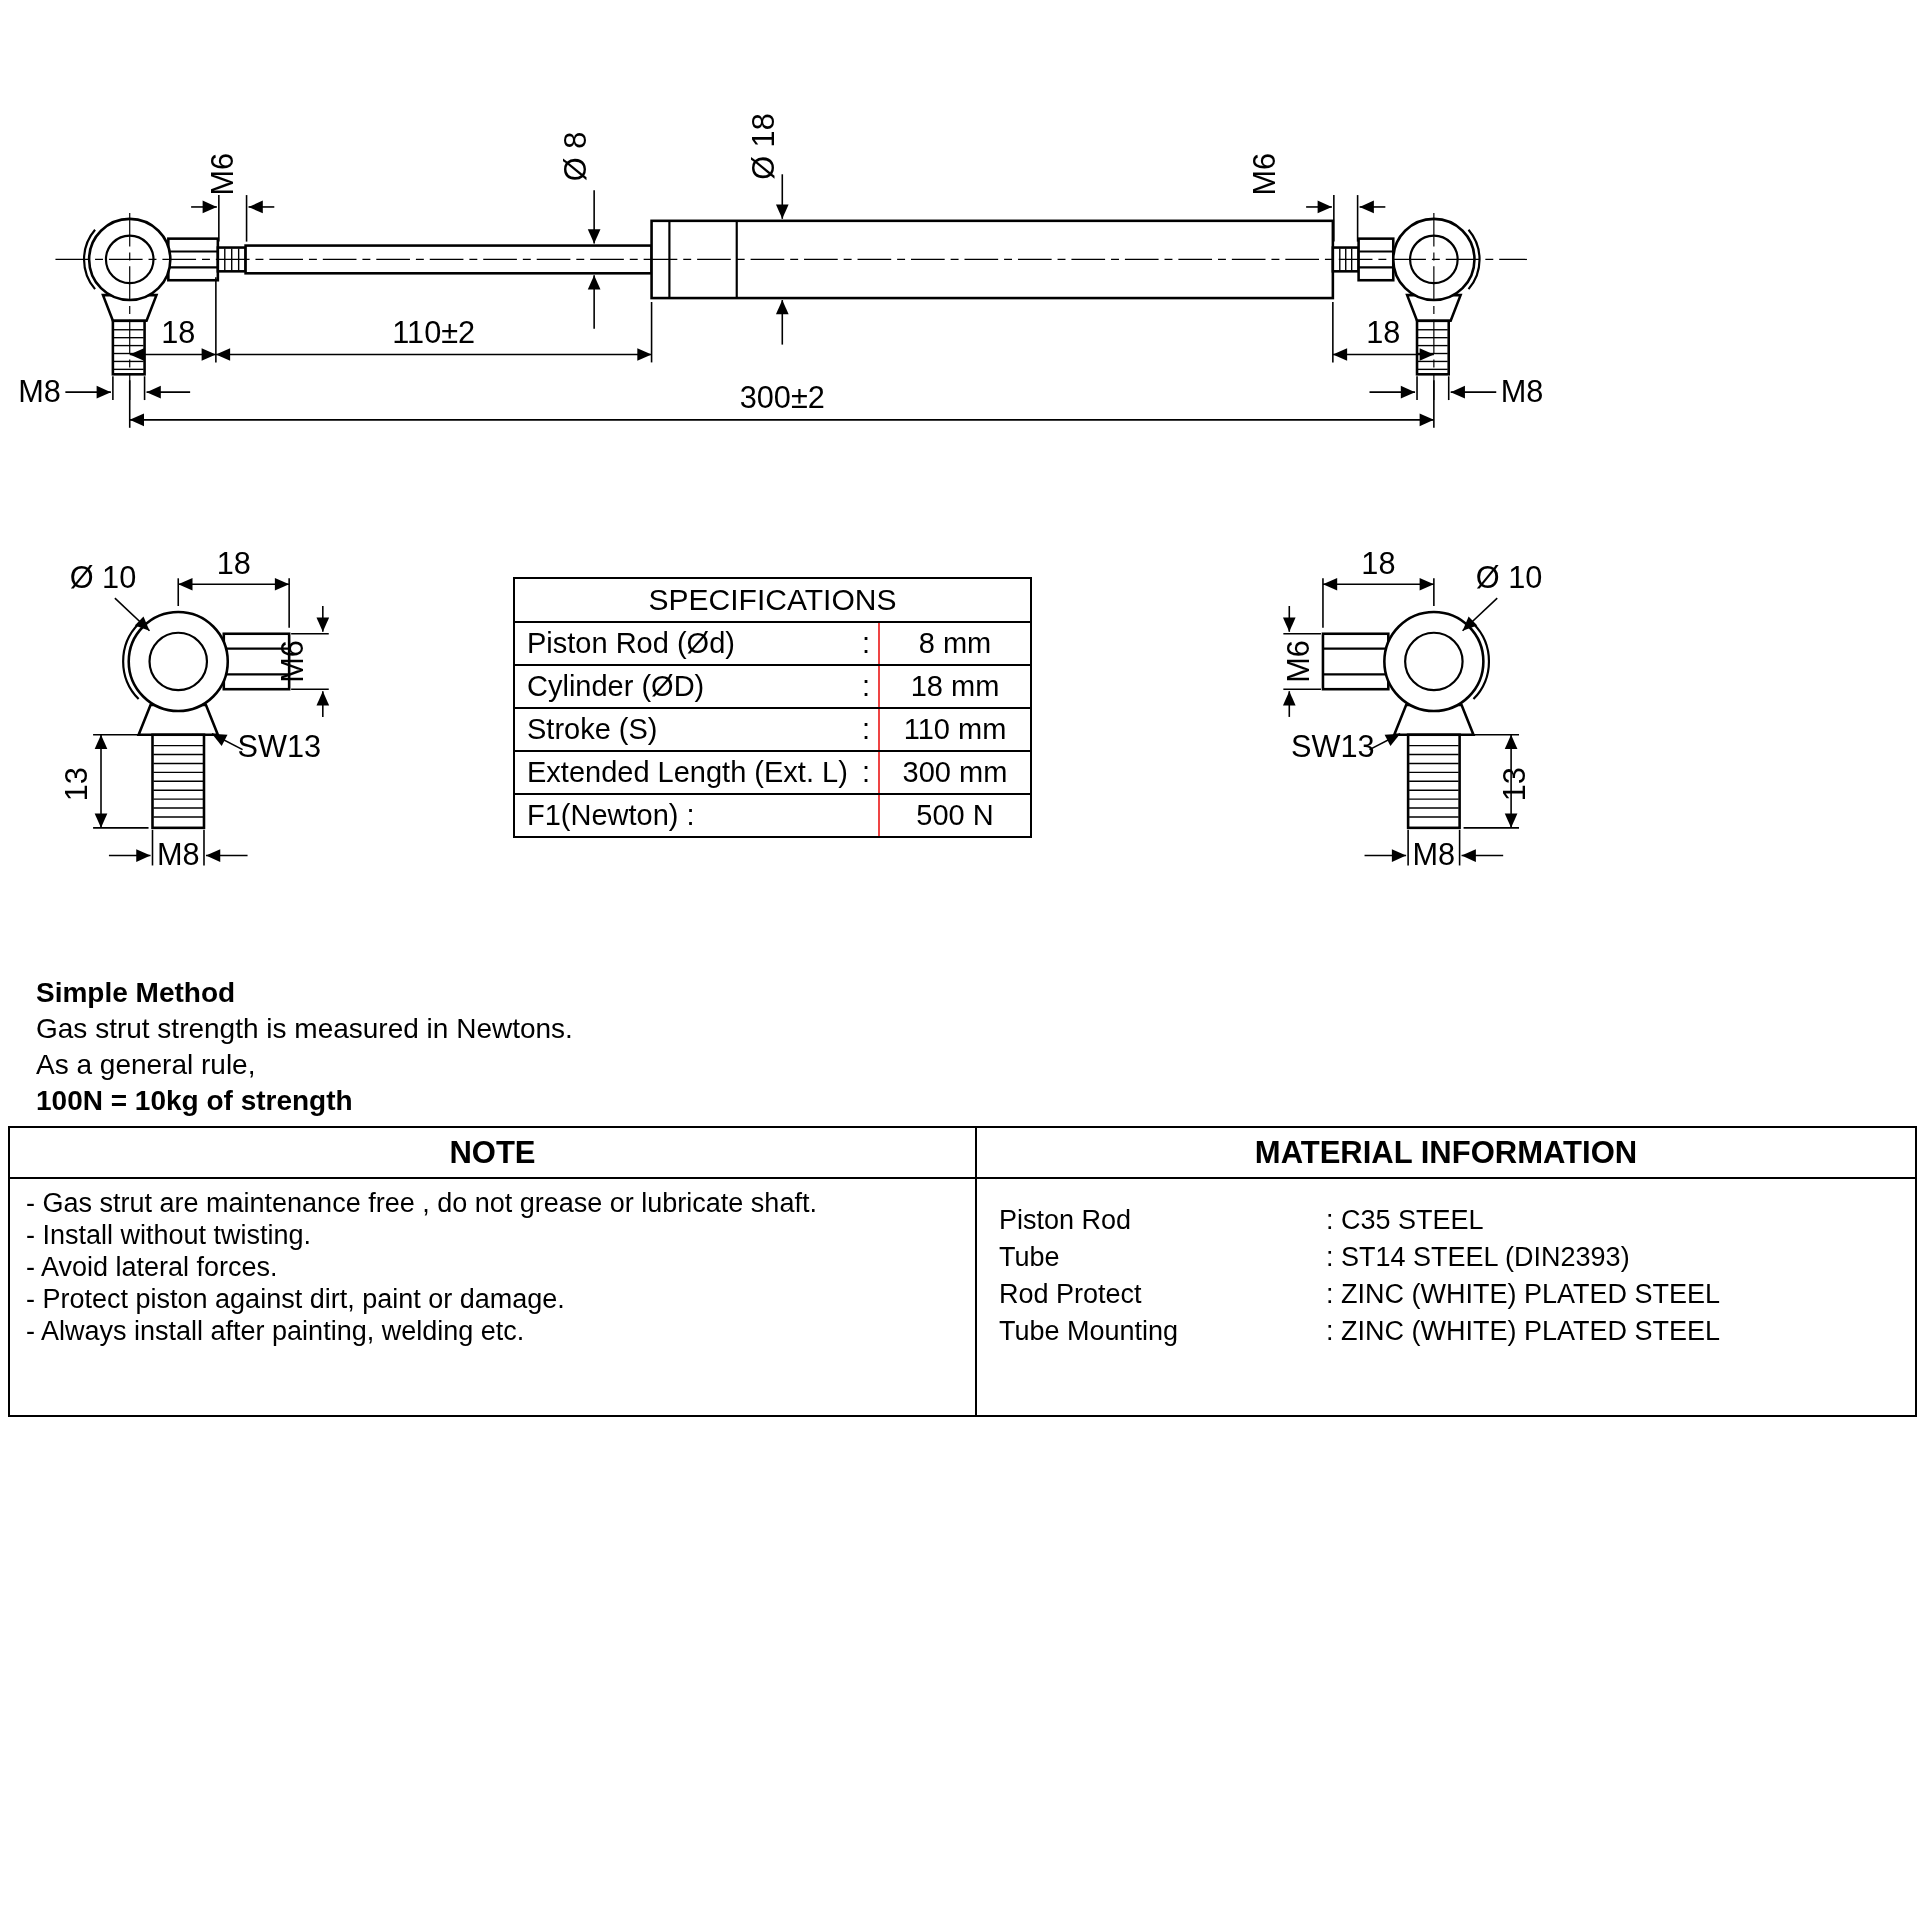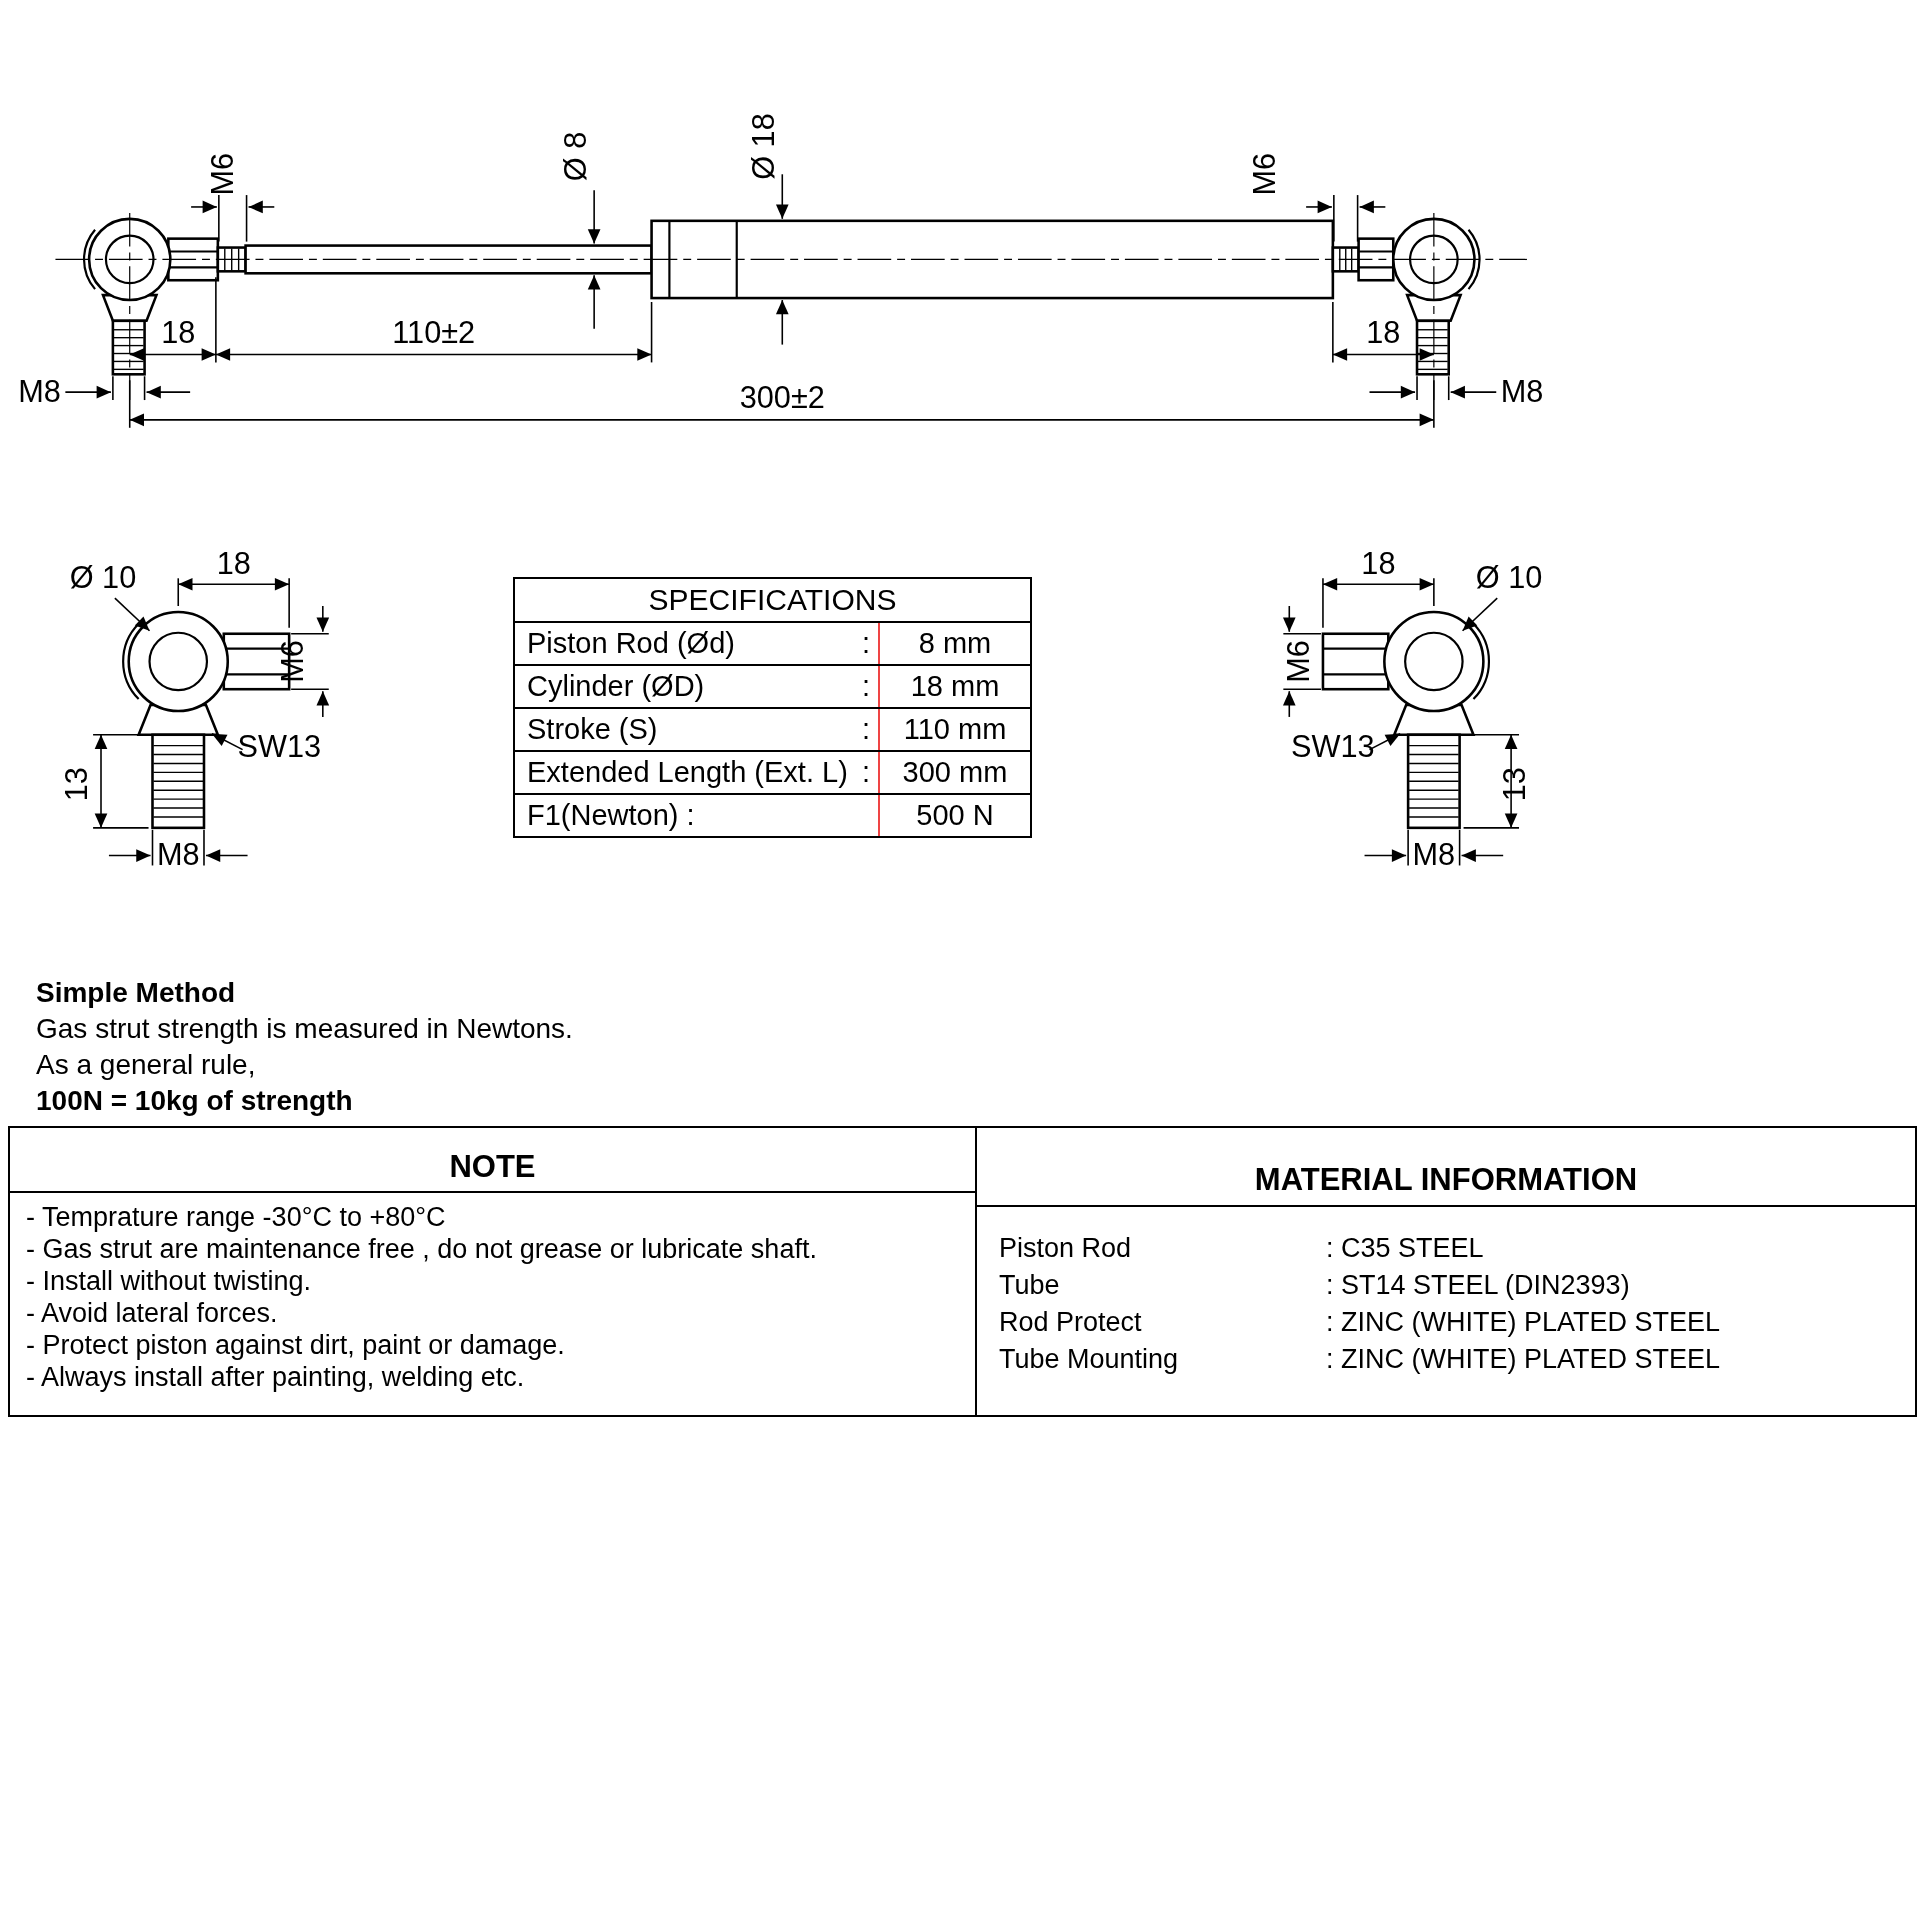--- a/index.html
+++ b/index.html
@@ -26,21 +26,21 @@
   .specs-label-cell .lbl{flex:1;}
   .specs-value{width:150px;display:flex;align-items:center;justify-content:center;}
 
   
   .sm{position:absolute;left:36px;top:975px;font-size:28px;line-height:36px;}
   .sm .bold{font-weight:bold;}
 
   
   .bt{position:absolute;left:8px;top:1126px;width:1909px;height:291px;
       border:2.5px solid #000;display:flex;box-sizing:border-box;background:#fff;}
-  .bt-col{display:flex;flex-direction:column;box-sizing:border-box;justify-content:center;}
+  .bt-col{display:flex;flex-direction:column;box-sizing:border-box;}
   .bt-left{width:967px;border-right:2.5px solid #000;}
   .bt-right{flex:1;}
   .bt-header{height:49px;border-bottom:2.5px solid #000;display:flex;align-items:center;
       justify-content:center;font-weight:bold;font-size:31px;flex:0 0 auto;}
   .note-body{padding:8px 16px;font-size:27px;line-height:32px;white-space:nowrap;}
   .mat-body{padding:10px 22px;font-size:27px;line-height:37px;margin-top:13px;}
   .mat-row{display:flex;white-space:nowrap;}
   .mat-label{width:327px;flex:0 0 auto;}
   .mat-value{flex:1;}
 </style>
@@ -324,21 +324,20 @@
     <div class="bold">Simple Method</div>
     <div>Gas strut strength is measured in Newtons.</div>
     <div>As a general rule,</div>
     <div class="bold">100N = 10kg of strength</div>
   </div>
 
   <div class="bt">
     <div class="bt-col bt-left">
       <div class="bt-header">NOTE</div>
       <div class="note-body">
-        <div>- Temprature range -30°C to +80°C</div>
         <div>- Gas strut are maintenance free , do not grease or lubricate shaft.</div>
         <div>- Install without twisting.</div>
         <div>- Avoid lateral forces.</div>
         <div>- Protect piston against dirt, paint or damage.</div>
         <div>- Always install after painting, welding etc.</div>
       </div>
     </div>
     <div class="bt-col bt-right">
       <div class="bt-header">MATERIAL INFORMATION</div>
       <div class="mat-body">

